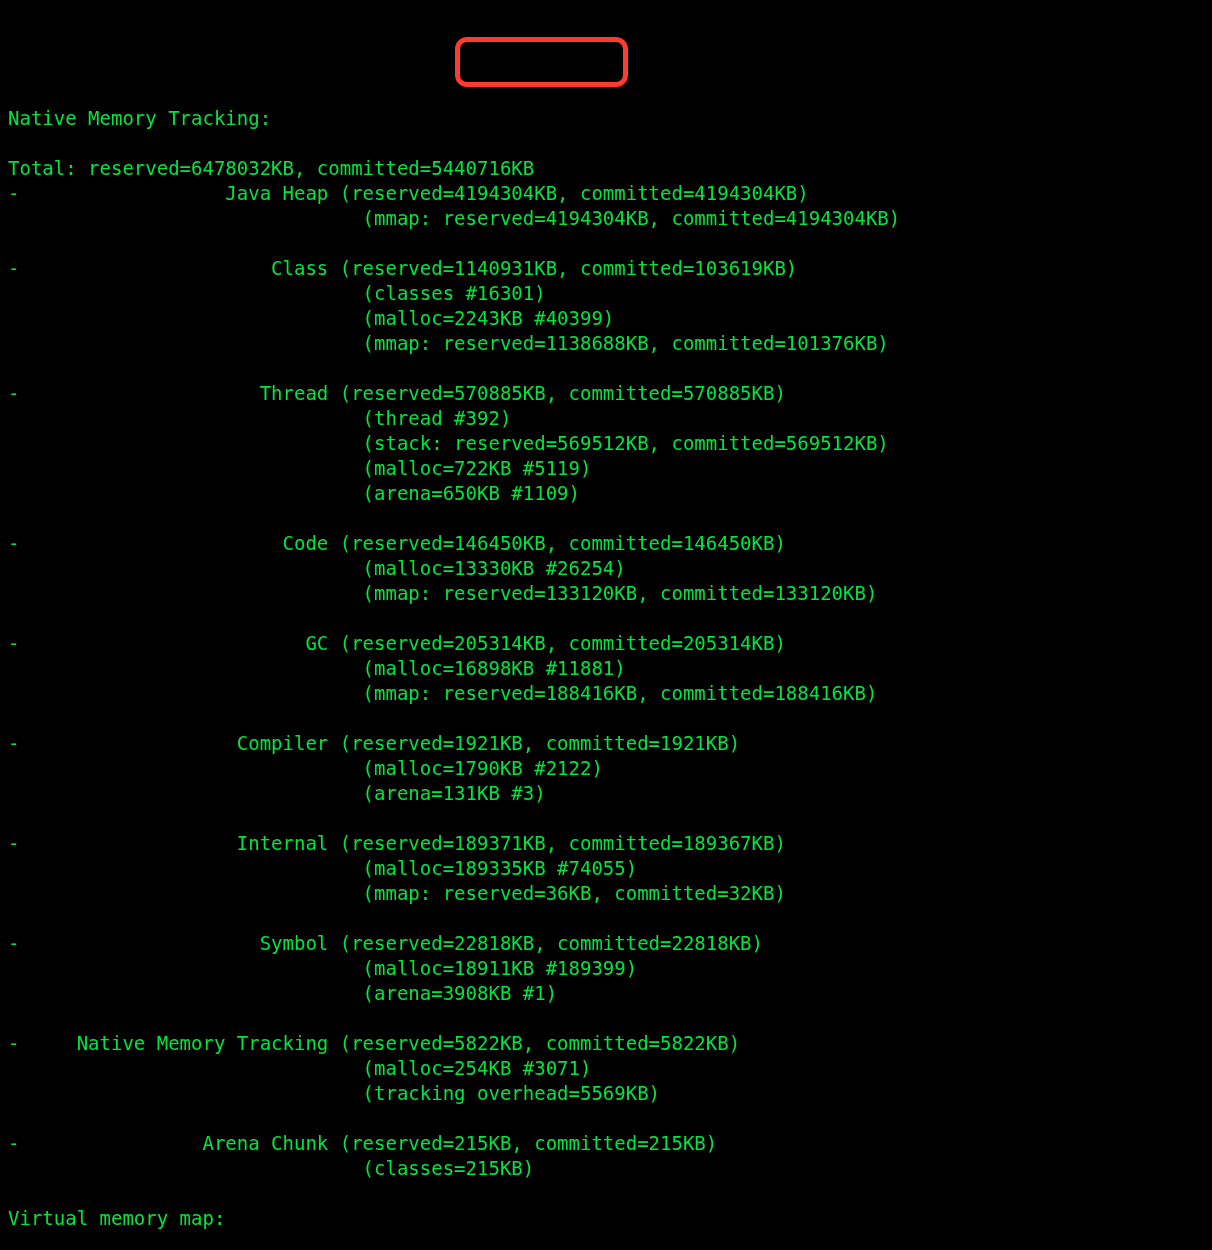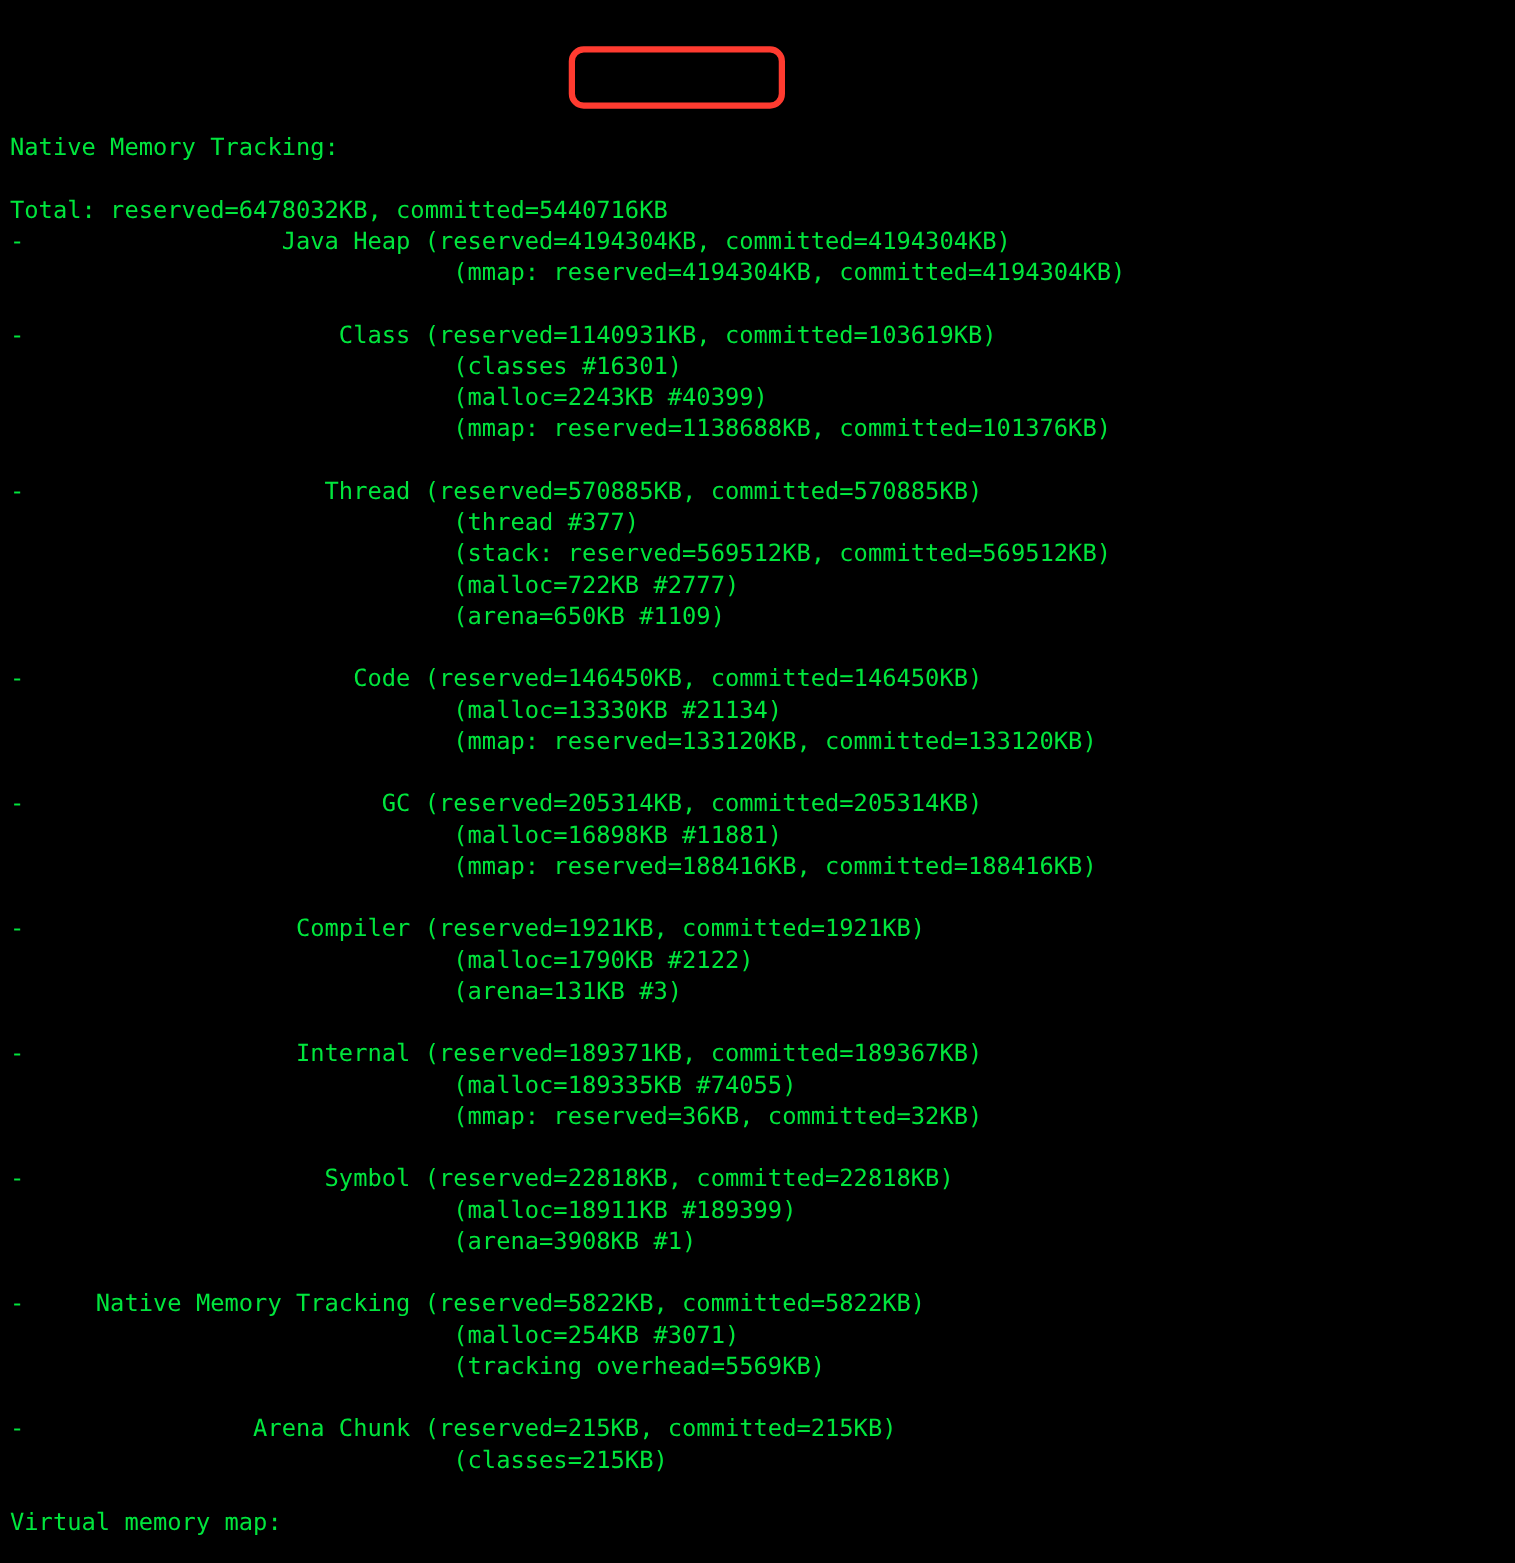--- a/index.html
+++ b/index.html
@@ -34,27 +34,27 @@
 <span>Total: reserved=6478032KB, committed=5440716KB</span>
 <span>-                  Java Heap (reserved=4194304KB, committed=4194304KB)</span>
 <span>                               (mmap: reserved=4194304KB, committed=4194304KB)</span>
 
 <span>-                      Class (reserved=1140931KB, committed=103619KB)</span>
 <span>                               (classes #16301)</span>
 <span>                               (malloc=2243KB #40399)</span>
 <span>                               (mmap: reserved=1138688KB, committed=101376KB)</span>
 
 <span>-                     Thread (reserved=570885KB, committed=570885KB)</span>
-<span>                               (thread #377)</span>
+<span>                               (thread #392)</span>
 <span>                               (stack: reserved=569512KB, committed=569512KB)</span>
-<span>                               (malloc=722KB #2777)</span>
+<span>                               (malloc=722KB #5119)</span>
 <span>                               (arena=650KB #1109)</span>
 
 <span>-                       Code (reserved=146450KB, committed=146450KB)</span>
-<span>                               (malloc=13330KB #21134)</span>
+<span>                               (malloc=13330KB #26254)</span>
 <span>                               (mmap: reserved=133120KB, committed=133120KB)</span>
 
 <span>-                         GC (reserved=205314KB, committed=205314KB)</span>
 <span>                               (malloc=16898KB #11881)</span>
 <span>                               (mmap: reserved=188416KB, committed=188416KB)</span>
 
 <span>-                   Compiler (reserved=1921KB, committed=1921KB)</span>
 <span>                               (malloc=1790KB #2122)</span>
 <span>                               (arena=131KB #3)</span>
 

